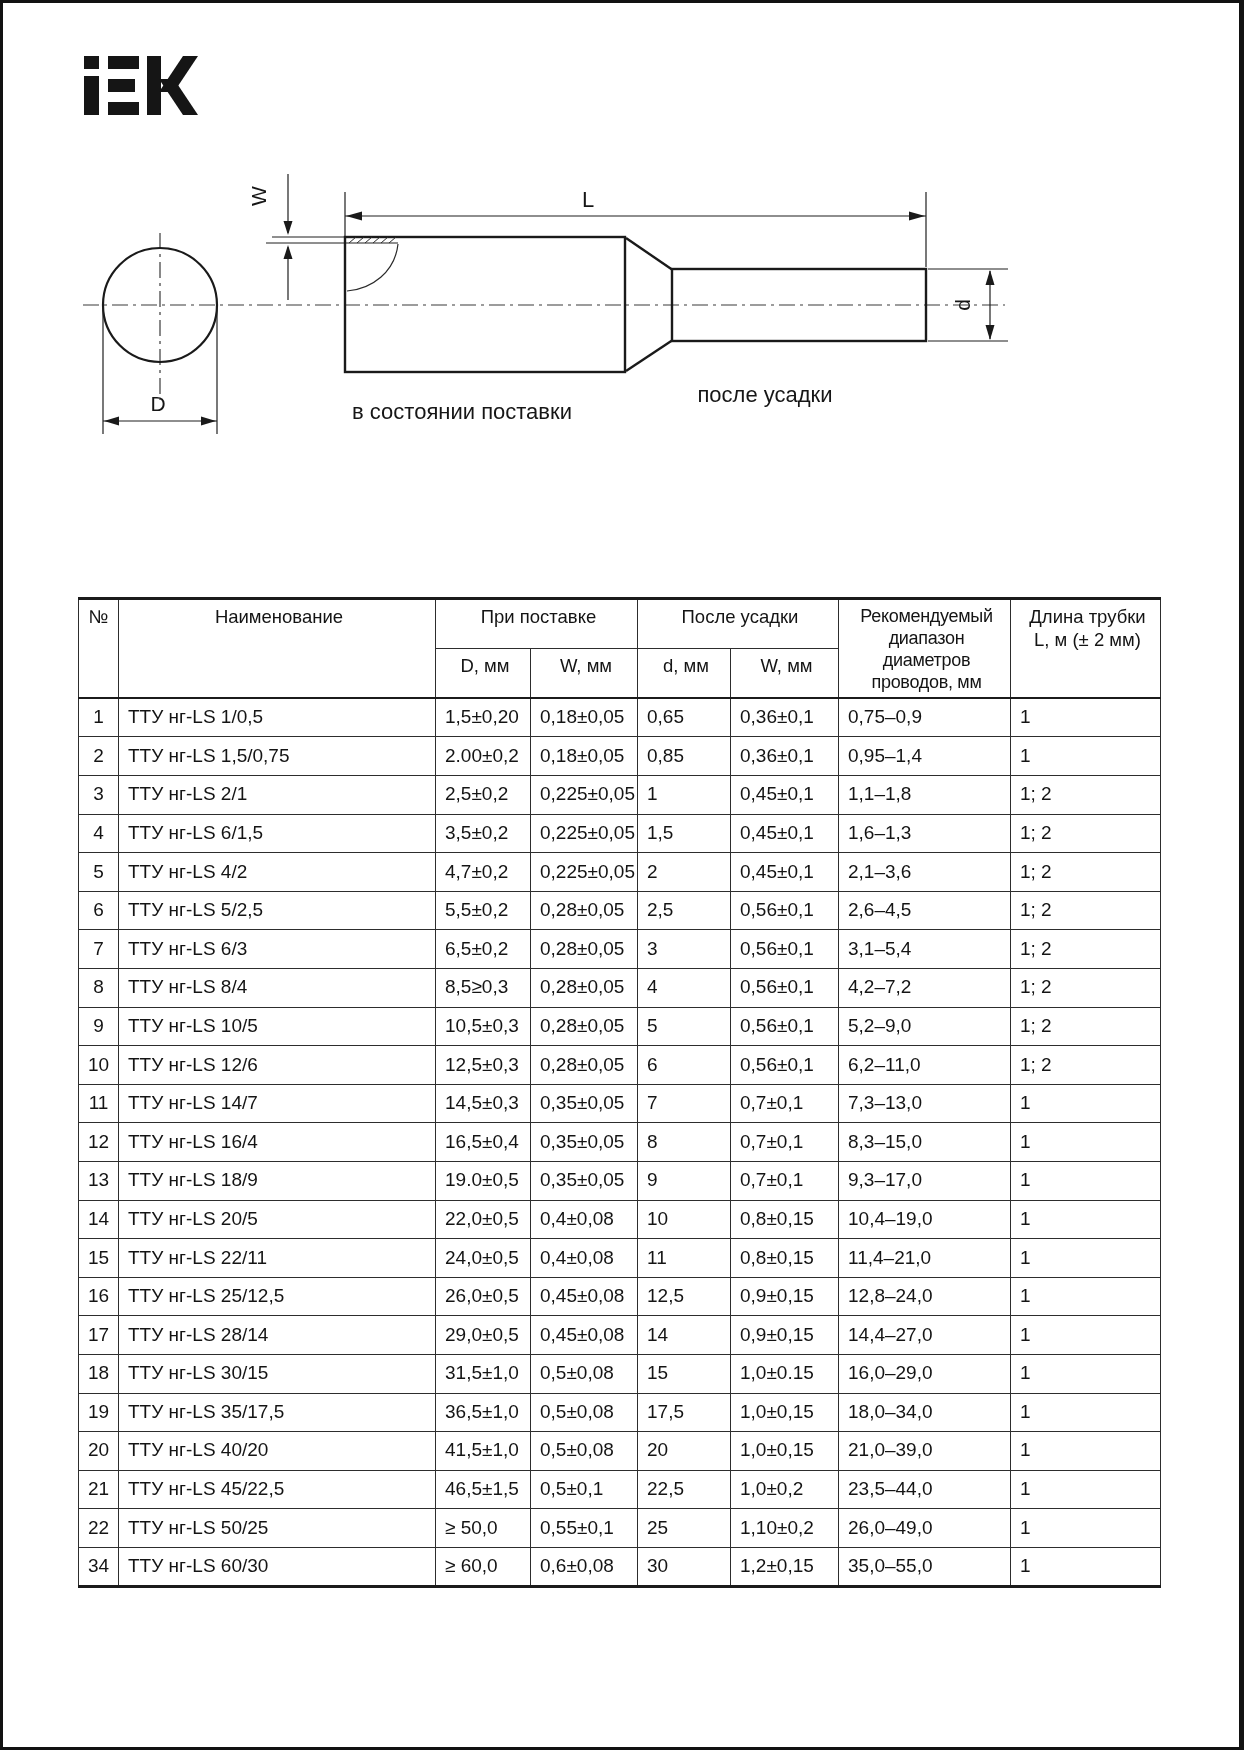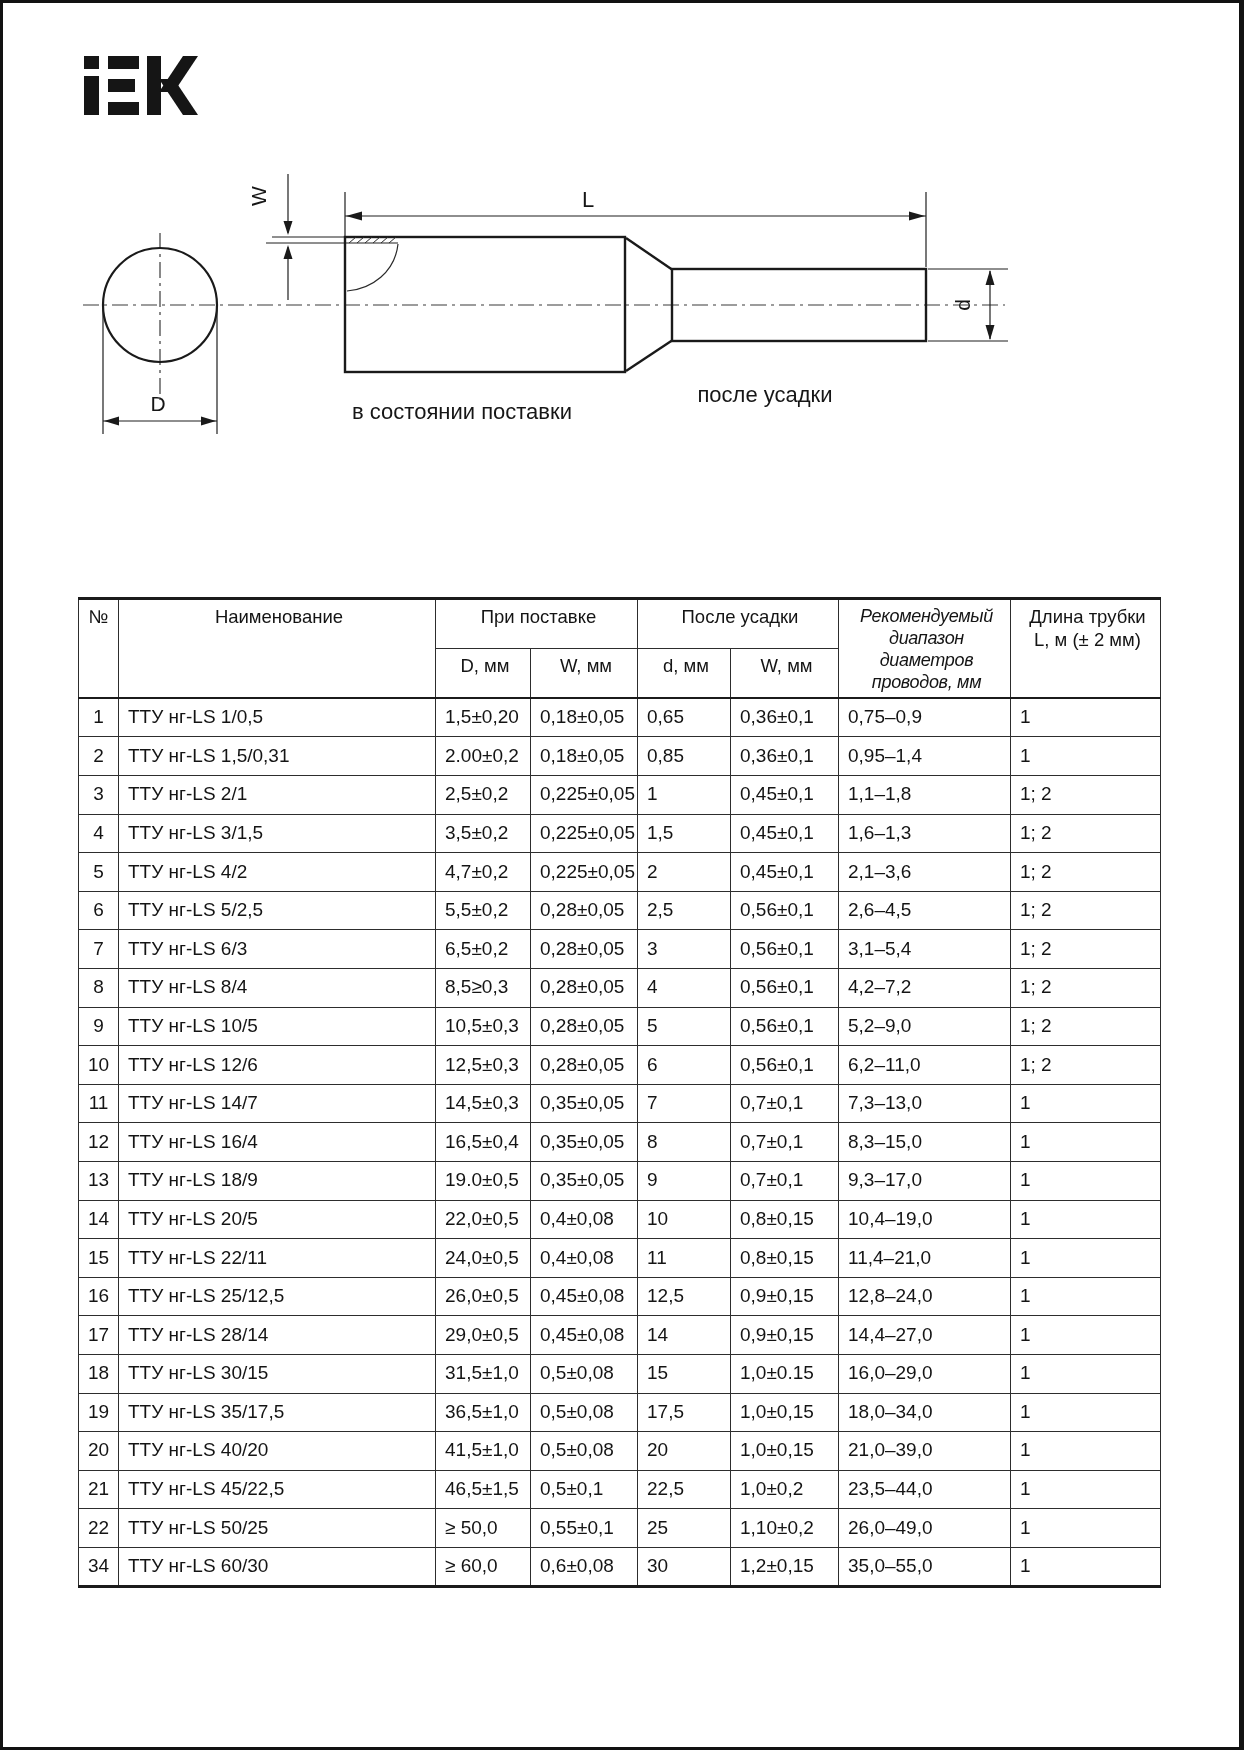--- a/index.html
+++ b/index.html
@@ -30,21 +30,21 @@
     border-bottom:3px solid #1b1b1b;
   }
   .spec-table th,.spec-table td{border:1.6px solid #2d2d2d;}
   .spec-table thead{border-bottom:2.6px solid #1b1b1b;}
   .spec-table thead th{
     font-weight:normal;text-align:center;vertical-align:top;
     padding:6px 5px 3px 9px;font-size:18.5px;line-height:1.22;
     background:#fff;
   }
   .spec-table thead th.h-num{text-align:center;padding-left:2px;padding-right:2px;}
-  .spec-table thead th.h-range{font-size:18px;letter-spacing:-0.3px;font-style:italic;}
+  .spec-table thead th.h-range{font-size:18px;letter-spacing:-0.3px;}
   .spec-table thead tr{height:42px;}
   .spec-table td{
     height:37.6px;padding:0 5px 0 9px;vertical-align:middle;background:#fff;
   }
   .spec-table td.c-num{text-align:center;padding-left:2px;padding-right:2px;}
   .caption{
     position:absolute;left:79px;top:1592px;
     font-size:21px;letter-spacing:0.17em;color:#141414;white-space:nowrap;
   }
 </style>
@@ -173,41 +173,41 @@
           <td>ТТУ нг-LS 1/0,5</td>
           <td>1,5±0,20</td>
           <td>0,18±0,05</td>
           <td>0,65</td>
           <td>0,36±0,1</td>
           <td>0,75–0,9</td>
           <td>1</td>
         </tr>
         <tr>
           <td class="c-num">2</td>
-          <td>ТТУ нг-LS 1,5/0,31</td>
+          <td>ТТУ нг-LS 1,5/0,75</td>
           <td>2.00±0,2</td>
           <td>0,18±0,05</td>
           <td>0,85</td>
           <td>0,36±0,1</td>
           <td>0,95–1,4</td>
           <td>1</td>
         </tr>
         <tr>
           <td class="c-num">3</td>
           <td>ТТУ нг-LS 2/1</td>
           <td>2,5±0,2</td>
           <td>0,225±0,05</td>
           <td>1</td>
           <td>0,45±0,1</td>
           <td>1,1–1,8</td>
           <td>1; 2</td>
         </tr>
         <tr>
           <td class="c-num">4</td>
-          <td>ТТУ нг-LS 3/1,5</td>
+          <td>ТТУ нг-LS 6/1,5</td>
           <td>3,5±0,2</td>
           <td>0,225±0,05</td>
           <td>1,5</td>
           <td>0,45±0,1</td>
           <td>1,6–1,3</td>
           <td>1; 2</td>
         </tr>
         <tr>
           <td class="c-num">5</td>
           <td>ТТУ нг-LS 4/2</td>

